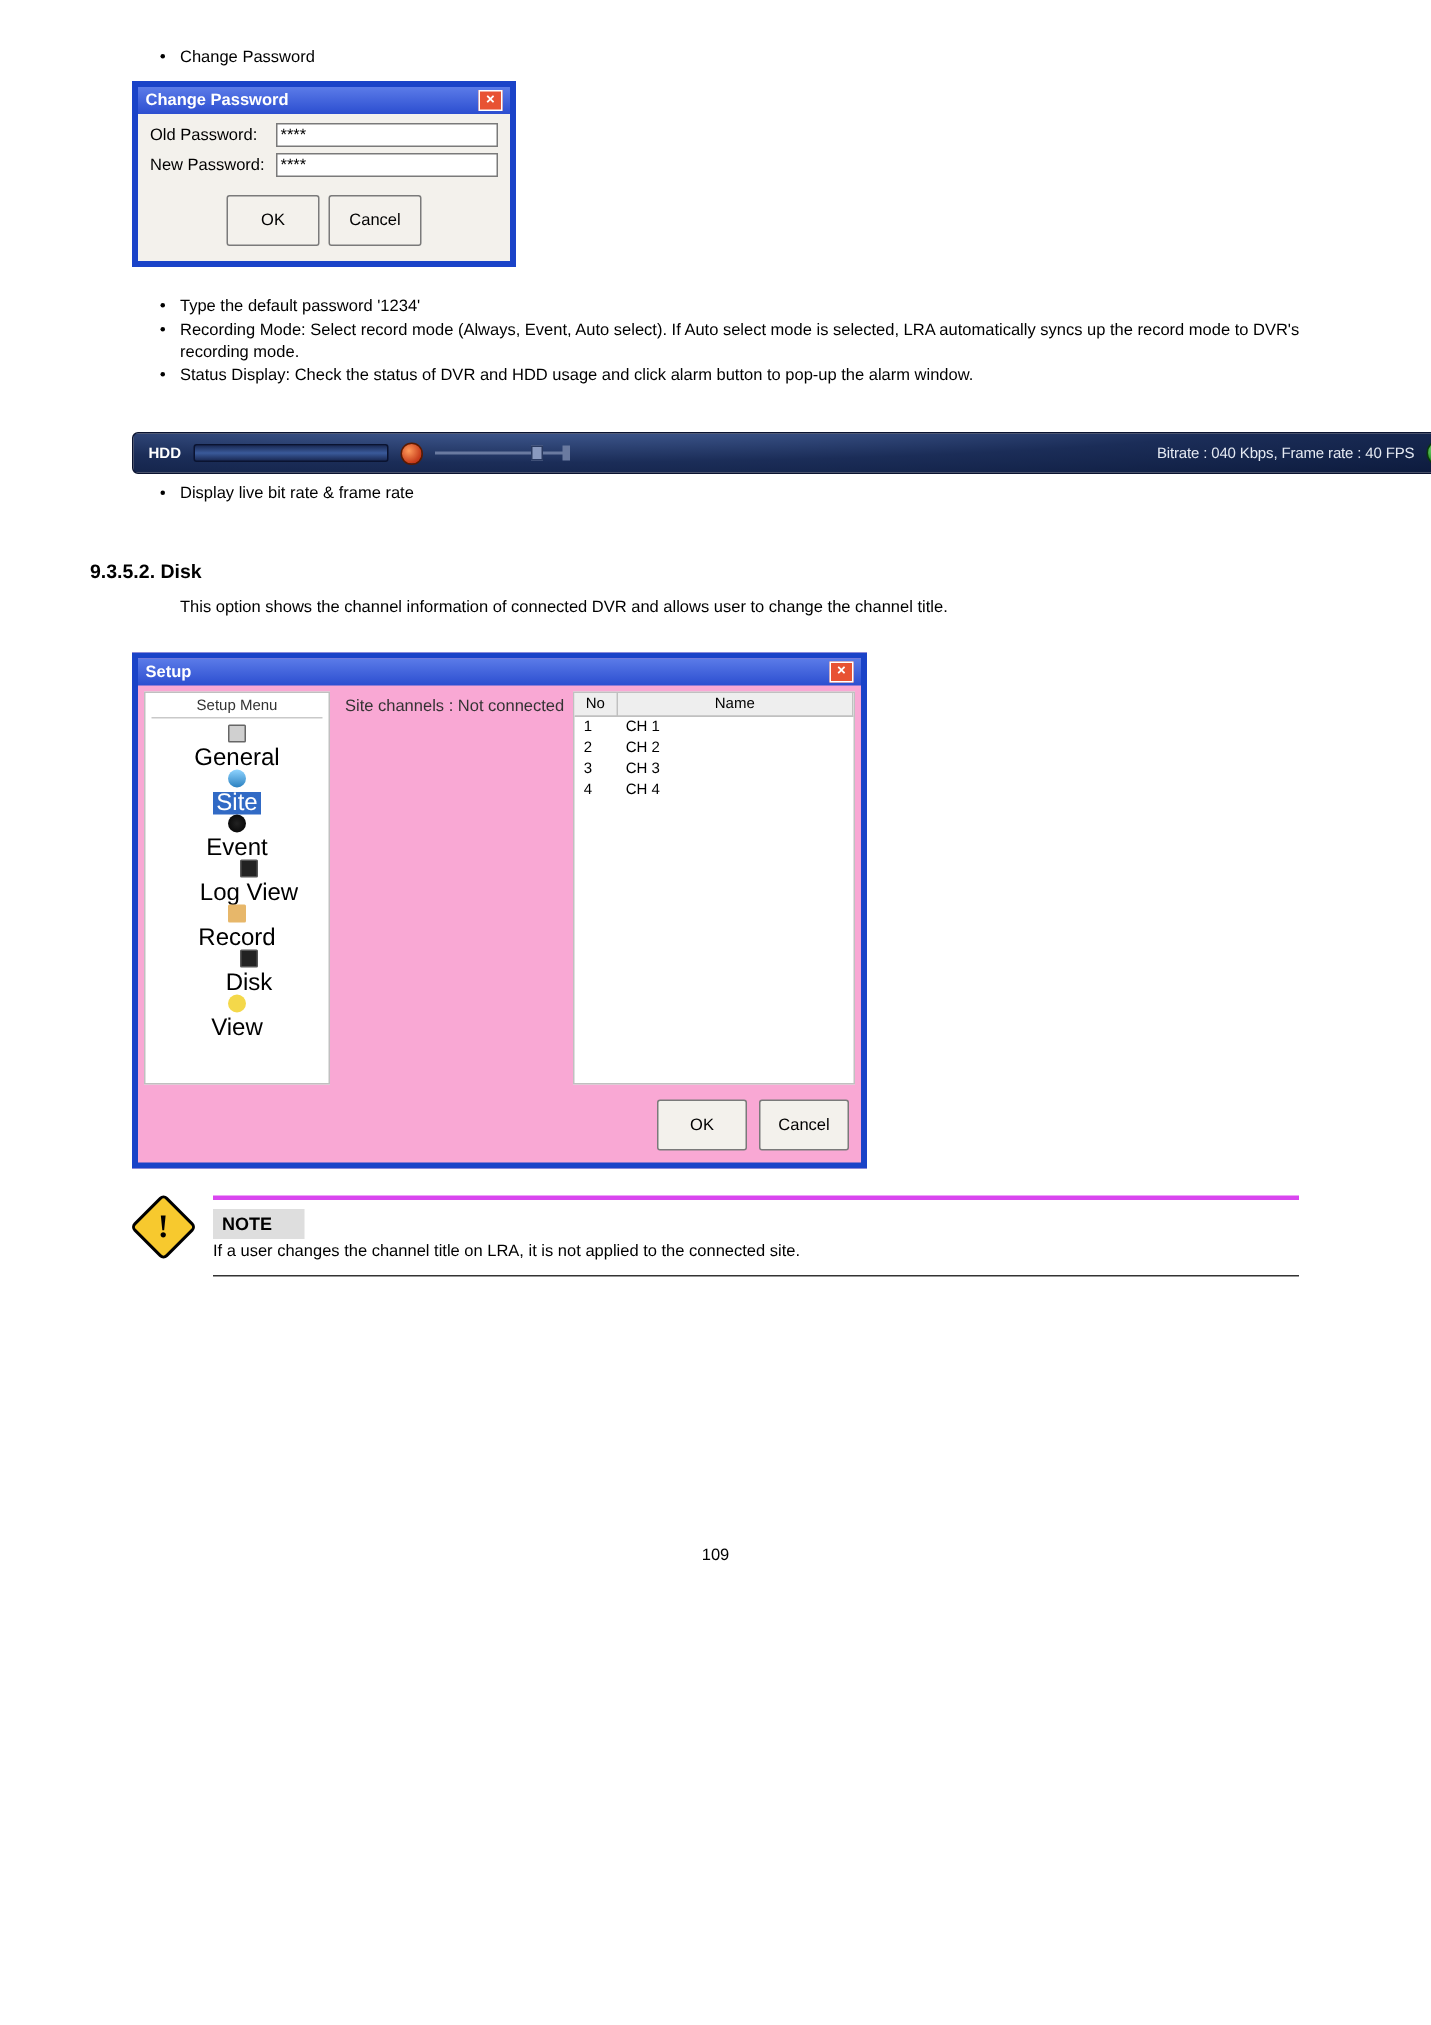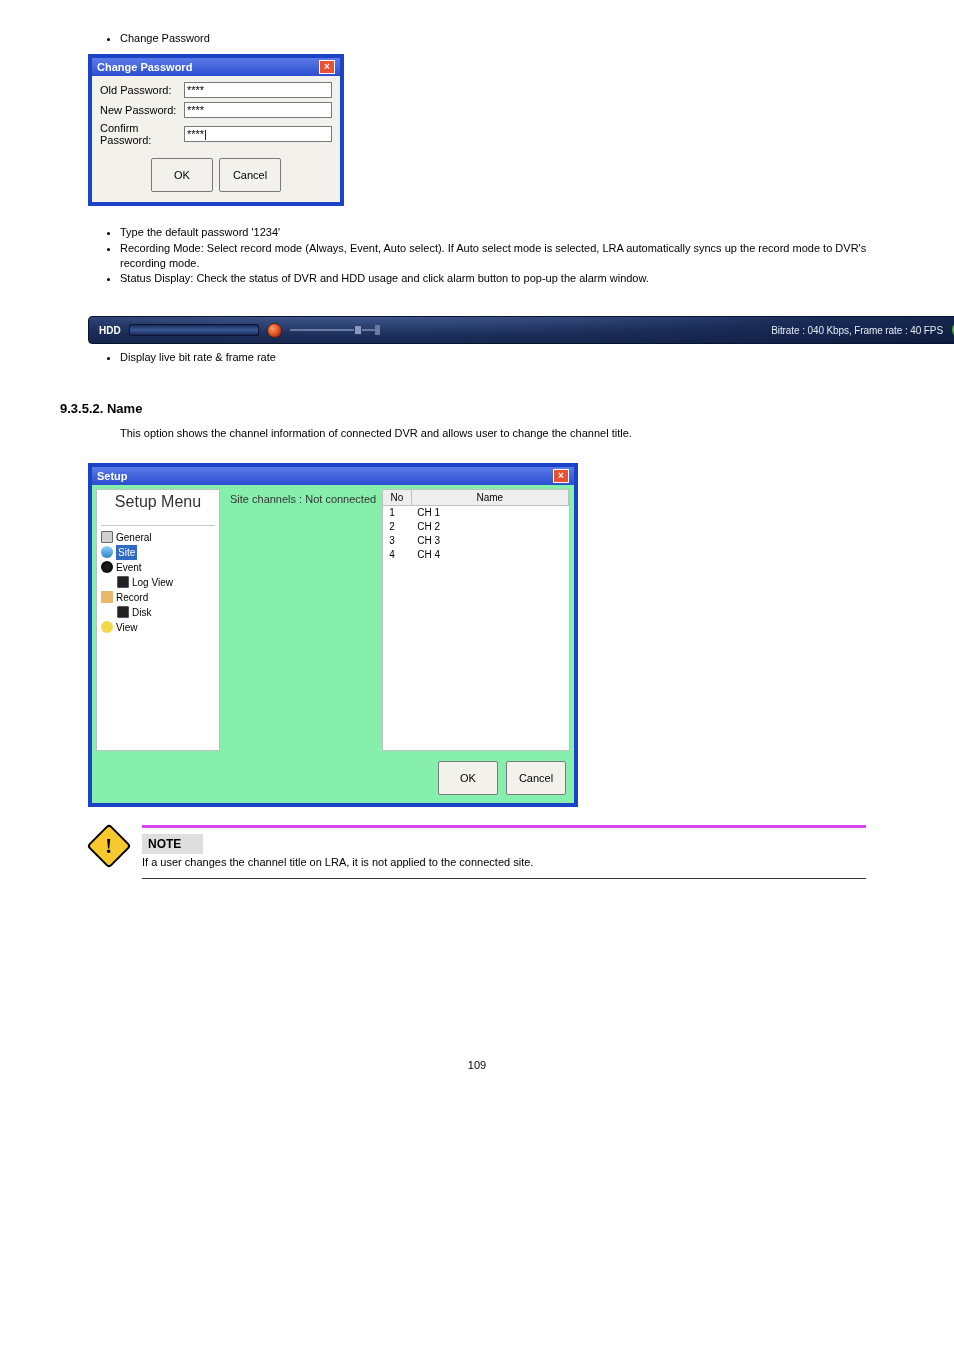--- a/index.html
+++ b/index.html
@@ -180,50 +180,51 @@
     color: #063a06;
     font-size: 9px;
     font-weight: bold;
   }
 
   
   .setup-dialog {
     width: 490px;
     margin-left: 28px;
     border: 4px solid #1a43c8;
-    background: #86efac;
+    background: #f9a8d4;
     font-size: 11px;
   }
   .setup-cols {
     display: flex;
     height: 270px;
   }
   .setup-tree {
     width: 124px;
     border-right: none;
     border: 1px solid #c0c0c0;
     background: #fff;
     margin: 4px;
     padding: 3px 4px;
   }
   .setup-tree .tree-header{
     text-align:center;
-    font-size:16px;
+    font-size:10px;
     color:#333;
     border-bottom:1px solid #c9c9c9;
-    padding-bottom:14px;
+    padding-bottom:2px;
     margin-bottom:4px;
   }
   .tree-item {
     display: flex;
     align-items: center;
     gap: 3px;
-    font-size: 10px;
+    font-size: 16px;
     line-height: 15px;
     white-space: nowrap;
+    flex-direction: column;
   }
   .tree-item.indent { padding-left: 16px; }
   .tree-icon {
     width: 12px;
     height: 12px;
     display: inline-block;
     background: #888;
     border-radius: 1px;
     flex-shrink:0;
   }
@@ -358,24 +359,20 @@
     <span class="close">×</span>
   </div>
   <div class="cp-body">
     <div class="cp-row">
       <label>Old Password:</label>
       <input type="text" value="****" style="">
     </div>
     <div class="cp-row">
       <label>New Password:</label>
       <input type="text" value="****" style="">
-    </div>
-    <div class="cp-row">
-      <label>Confirm Password:</label>
-      <input type="text" value="****|" style="">
     </div>
     <div class="cp-buttons">
       <button class="xp-btn">OK</button>
       <button class="xp-btn">Cancel</button>
     </div>
   </div>
 </div>
 
 <div style="height:18px;"></div>
 
@@ -396,21 +393,21 @@
   </span>
   <span class="sb-spacer"></span>
   <span class="sb-text">Bitrate : 040 Kbps, Frame rate : 40 FPS</span>
   <span class="sb-indicator">⌂</span>
 </div>
 
 <ul class="doc-list">
   <li>Display live bit rate &amp; frame rate</li>
 </ul>
 
-<div class="section-heading">9.3.5.2. Name</div>
+<div class="section-heading">9.3.5.2. Disk</div>
 <div class="para">This option shows the channel information of connected DVR and allows user to change the channel title.</div>
 
 <div style="height:22px;"></div>
 
 <div class="setup-dialog">
   <div class="titlebar">
     <span>Setup</span>
     <span class="close">×</span>
   </div>
   <div class="setup-cols">

